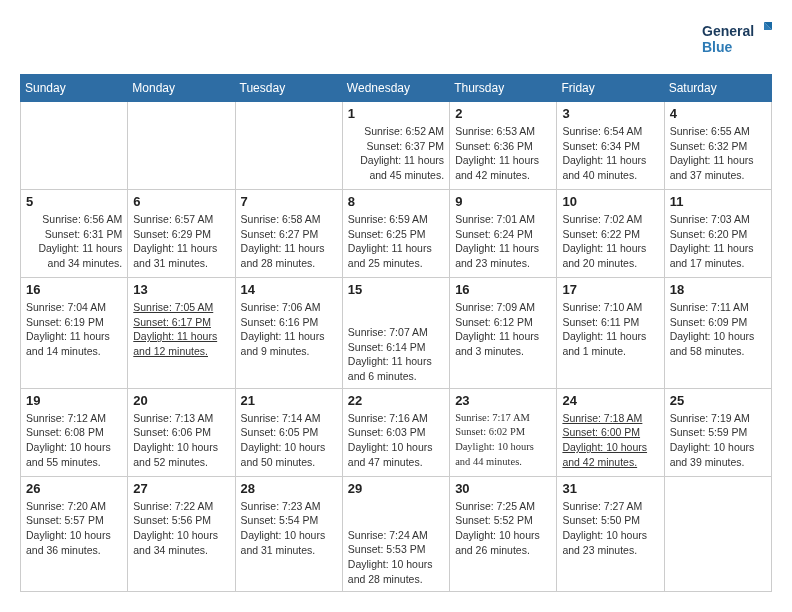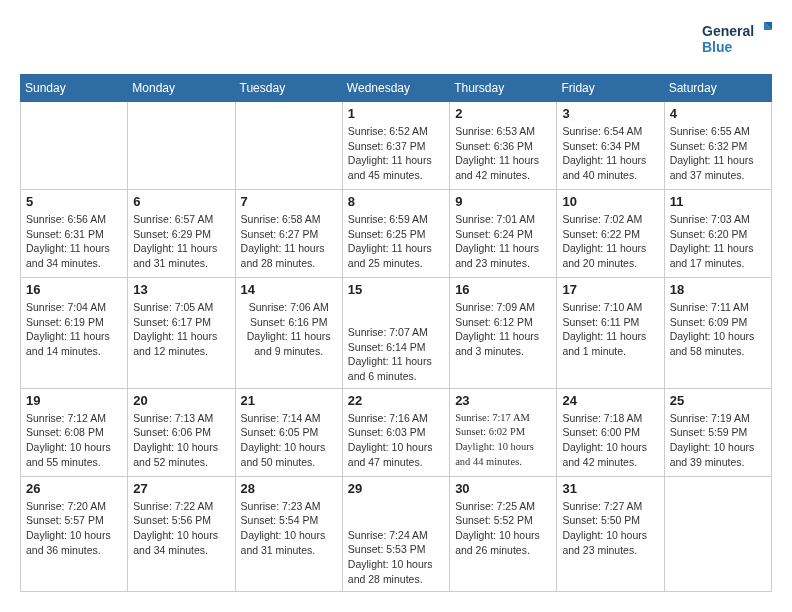--- a/index.html
+++ b/index.html
@@ -106,21 +106,21 @@
         <th>Saturday</th>
       </tr>
   </thead>
   <tbody id="calendar-body">
   <tr class="week-row">
         <td class="empty"></td>
         <td class="empty"></td>
         <td class="empty"></td>
         <td>
           <div class="day-number">1</div>
-          <div class="day-info" style="white-space: pre-line;">Sunrise: 6:52 AM
+          <div class="day-info" style="white-space: pre-line; text-align: right;">Sunrise: 6:52 AM
 Sunset: 6:37 PM
 Daylight: 11 hours
 and 45 minutes.</div>
         </td>
         <td>
           <div class="day-number">2</div>
           <div class="day-info" style="white-space: pre-line;">Sunrise: 6:53 AM
 Sunset: 6:36 PM
 Daylight: 11 hours
 and 42 minutes.</div>
@@ -136,21 +136,21 @@
           <div class="day-number">4</div>
           <div class="day-info" style="white-space: pre-line;">Sunrise: 6:55 AM
 Sunset: 6:32 PM
 Daylight: 11 hours
 and 37 minutes.</div>
         </td>
       </tr>
       <tr class="week-row">
         <td>
           <div class="day-number">5</div>
-          <div class="day-info" style="white-space: pre-line;">Sunrise: 6:56 AM
+          <div class="day-info" style="white-space: pre-line; text-align: right;">Sunrise: 6:56 AM
 Sunset: 6:31 PM
 Daylight: 11 hours
 and 34 minutes.</div>
         </td>
         <td>
           <div class="day-number">6</div>
           <div class="day-info" style="white-space: pre-line;">Sunrise: 6:57 AM
 Sunset: 6:29 PM
 Daylight: 11 hours
 and 31 minutes.</div>
@@ -194,28 +194,28 @@
       <tr class="week-row">
         <td>
           <div class="day-number">16</div>
           <div class="day-info" style="white-space: pre-line;">Sunrise: 7:04 AM
 Sunset: 6:19 PM
 Daylight: 11 hours
 and 14 minutes.</div>
         </td>
         <td>
           <div class="day-number">13</div>
-          <div class="day-info" style="white-space: pre-line;">Sunrise: 7:05 AM
+          <div class="day-info" style="white-space: pre-line; text-decoration: underline;">Sunrise: 7:05 AM
 Sunset: 6:17 PM
 Daylight: 11 hours
 and 12 minutes.</div>
         </td>
         <td>
           <div class="day-number">14</div>
-          <div class="day-info" style="white-space: pre-line; text-align: center;">Sunrise: 7:06 AM
+          <div class="day-info" style="white-space: pre-line;">Sunrise: 7:06 AM
 Sunset: 6:16 PM
 Daylight: 11 hours
 and 9 minutes.</div>
         </td>
         <td>
           <div class="day-number">15</div>
           <div class="day-info" style="white-space: pre-line; margin-top: 28px;">Sunrise: 7:07 AM
 Sunset: 6:14 PM
 Daylight: 11 hours
 and 6 minutes.</div>
@@ -273,21 +273,21 @@
         </td>
         <td>
           <div class="day-number">23</div>
           <div class="day-info" style="white-space: pre-line; font-family: Liberation Serif, serif;">Sunrise: 7:17 AM
 Sunset: 6:02 PM
 Daylight: 10 hours
 and 44 minutes.</div>
         </td>
         <td>
           <div class="day-number">24</div>
-          <div class="day-info" style="white-space: pre-line;">Sunrise: 7:18 AM
+          <div class="day-info" style="white-space: pre-line; text-decoration: underline;">Sunrise: 7:18 AM
 Sunset: 6:00 PM
 Daylight: 10 hours
 and 42 minutes.</div>
         </td>
         <td>
           <div class="day-number">25</div>
           <div class="day-info" style="white-space: pre-line;">Sunrise: 7:19 AM
 Sunset: 5:59 PM
 Daylight: 10 hours
 and 39 minutes.</div>

